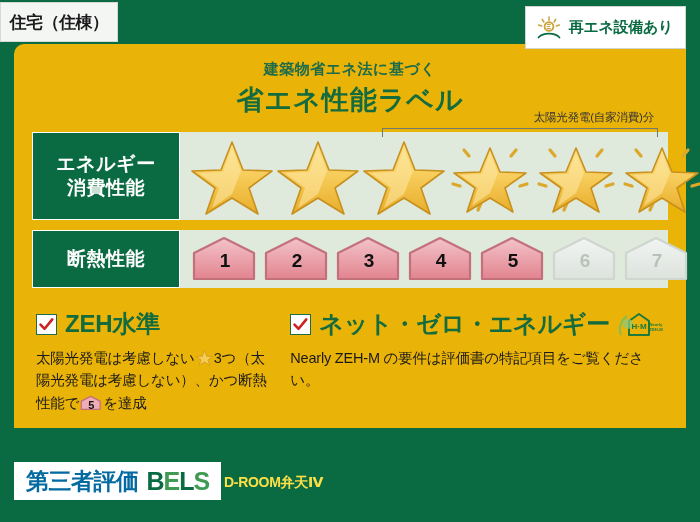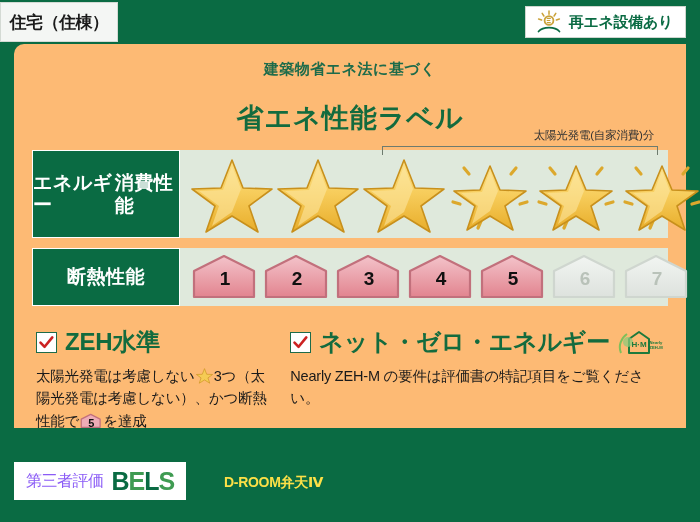--- a/index.html
+++ b/index.html
@@ -13,46 +13,46 @@
 
   
   .top-tag{
     position:absolute;left:0;top:2px;width:118px;height:40px;
     background:#f4f6f4;border:1px solid #d4dad4;
     display:flex;align-items:center;justify-content:center;
     font-size:17px;font-weight:bold;color:#1b1b1b;letter-spacing:-0.5px;
     box-sizing:border-box;z-index:4;
   }
   .re-badge{
-    position:absolute;right:14px;top:6px;height:32px;
+    position:absolute;right:14px;top:6px;height:43px;
     background:#ffffff;border:1px solid #cfd6cf;
     display:flex;align-items:center;gap:7px;padding:0 12px 0 10px;
     box-sizing:border-box;z-index:4;
   }
   .re-badge .txt{font-size:15px;font-weight:bold;color:#0a6b43;white-space:nowrap;letter-spacing:-0.3px;}
   .sun-ico{width:26px;height:24px;display:block;}
 
   
   .card{
     position:absolute;left:14px;top:44px;width:672px;height:384px;
-    background:#fdba74;border-radius:10px 0 0 0;box-sizing:border-box;
+    background:#eab308;border-radius:10px 0 0 0;box-sizing:border-box;
     z-index:2;
   }
 
   .title-wrap{text-align:center;padding-top:16px;}
   .title-sub{font-size:15px;font-weight:bold;color:#1d6b4a;letter-spacing:0.5px;}
-  .title-main{font-size:27px;font-weight:bold;color:#136b3e;letter-spacing:1px;margin-top:21px;}
+  .title-main{font-size:27px;font-weight:bold;color:#136b3e;letter-spacing:1px;margin-top:3px;}
 
   
   .rows{margin:14px 18px 0 18px;}
   .row{display:flex;align-items:stretch;}
   .row + .row{margin-top:10px;}
   .row-label{
     width:148px;flex:0 0 148px;background:#0a6b43;
-    display:flex;flex-direction:row;align-items:center;justify-content:center;
+    display:flex;flex-direction:column;align-items:center;justify-content:center;
     color:#ffffff;font-weight:bold;font-size:19px;line-height:1.18;letter-spacing:0.5px;
     border:1px solid #ffffff;box-sizing:border-box;
   }
   .row-label .l2{margin-top:1px;}
   .row-body{flex:1;background:#dfe9dc;position:relative;box-sizing:border-box;}
 
   .row-energy .row-label{height:88px;}
   .row-energy .row-body{height:88px;}
   .row-insul .row-label{height:58px;}
   .row-insul .row-body{height:58px;}
@@ -101,21 +101,21 @@
     position:absolute;left:0;right:0;top:3px;text-align:center;font-style:normal;
     font-size:11px;font-weight:bold;color:#111;
   }
 
   
   .footer{position:absolute;left:0;bottom:0;width:700px;height:74px;z-index:3;}
   .bels-box{
     position:absolute;left:14px;top:14px;height:38px;background:#ffffff;
     display:flex;align-items:center;padding:0 12px;box-sizing:border-box;
   }
-  .bels-jp{font-size:16px;font-weight:normal;color:#8b5cf6;letter-spacing:-0.5px;}
+  .bels-jp{font-size:23px;font-weight:bold;color:#0369a1;letter-spacing:-0.5px;}
   .bels-en{font-size:25px;font-weight:bold;margin-left:8px;letter-spacing:-1px;line-height:1;}
   .bels-en .b1{color:#0a6b43;}
   .bels-en .b2{color:#3f9b52;}
   .bels-en .b3{color:#0a6b43;}
   .bels-en .b4{color:#3f9b52;}
   .proj{
     position:absolute;left:224px;top:26px;font-size:14px;font-weight:bold;color:#fde047;
     letter-spacing:-0.3px;white-space:nowrap;
   }
   .fdate{

